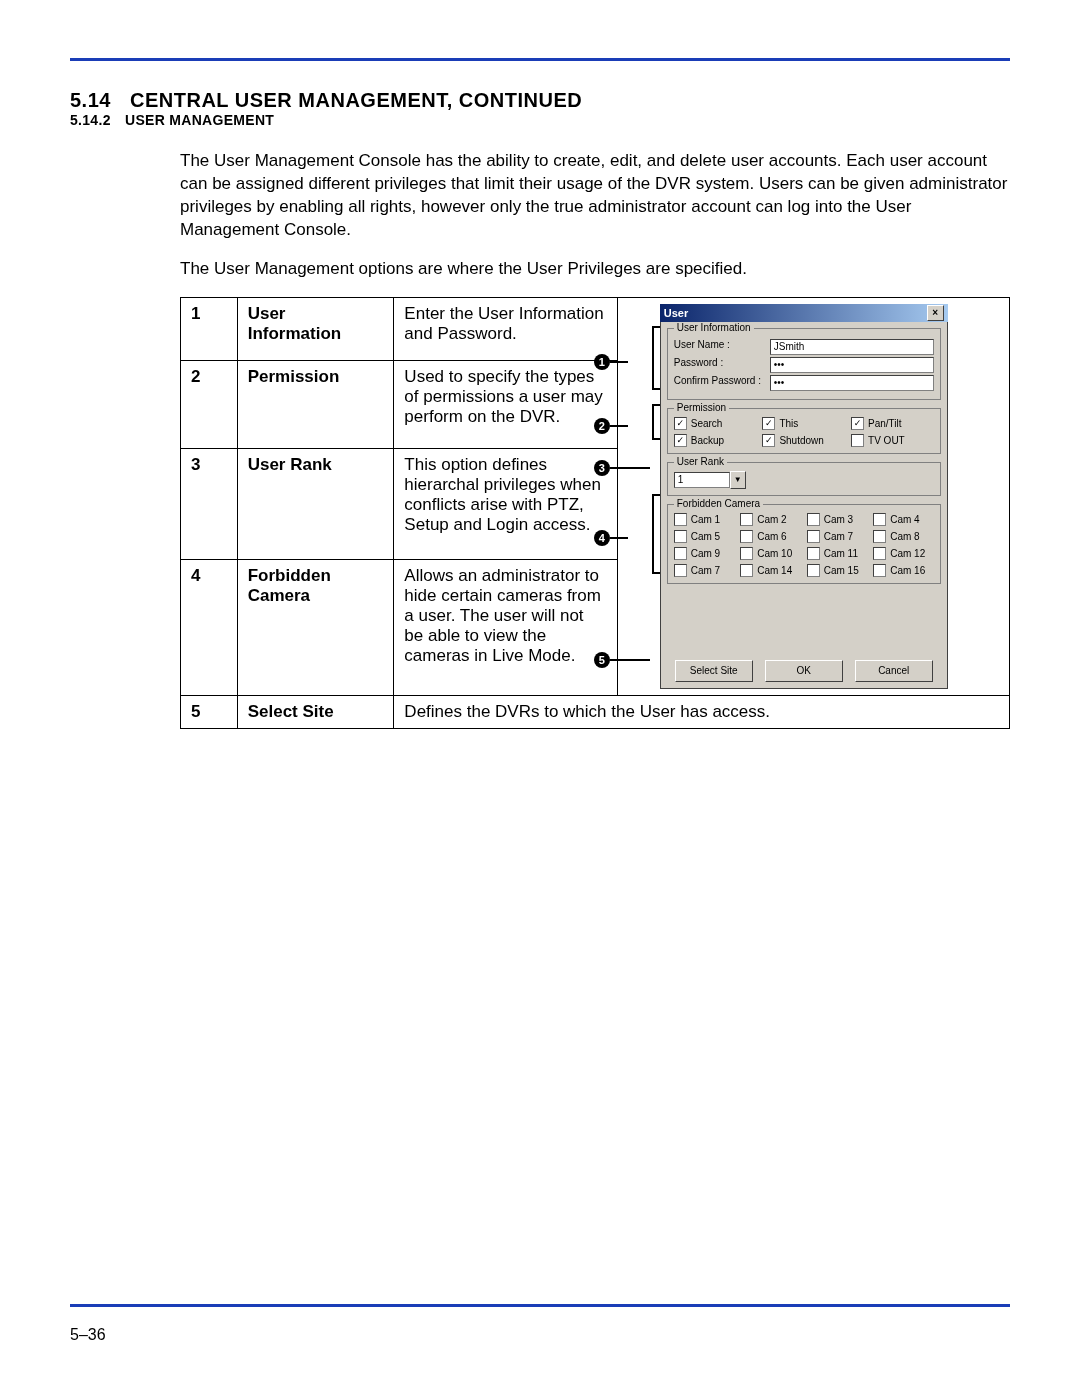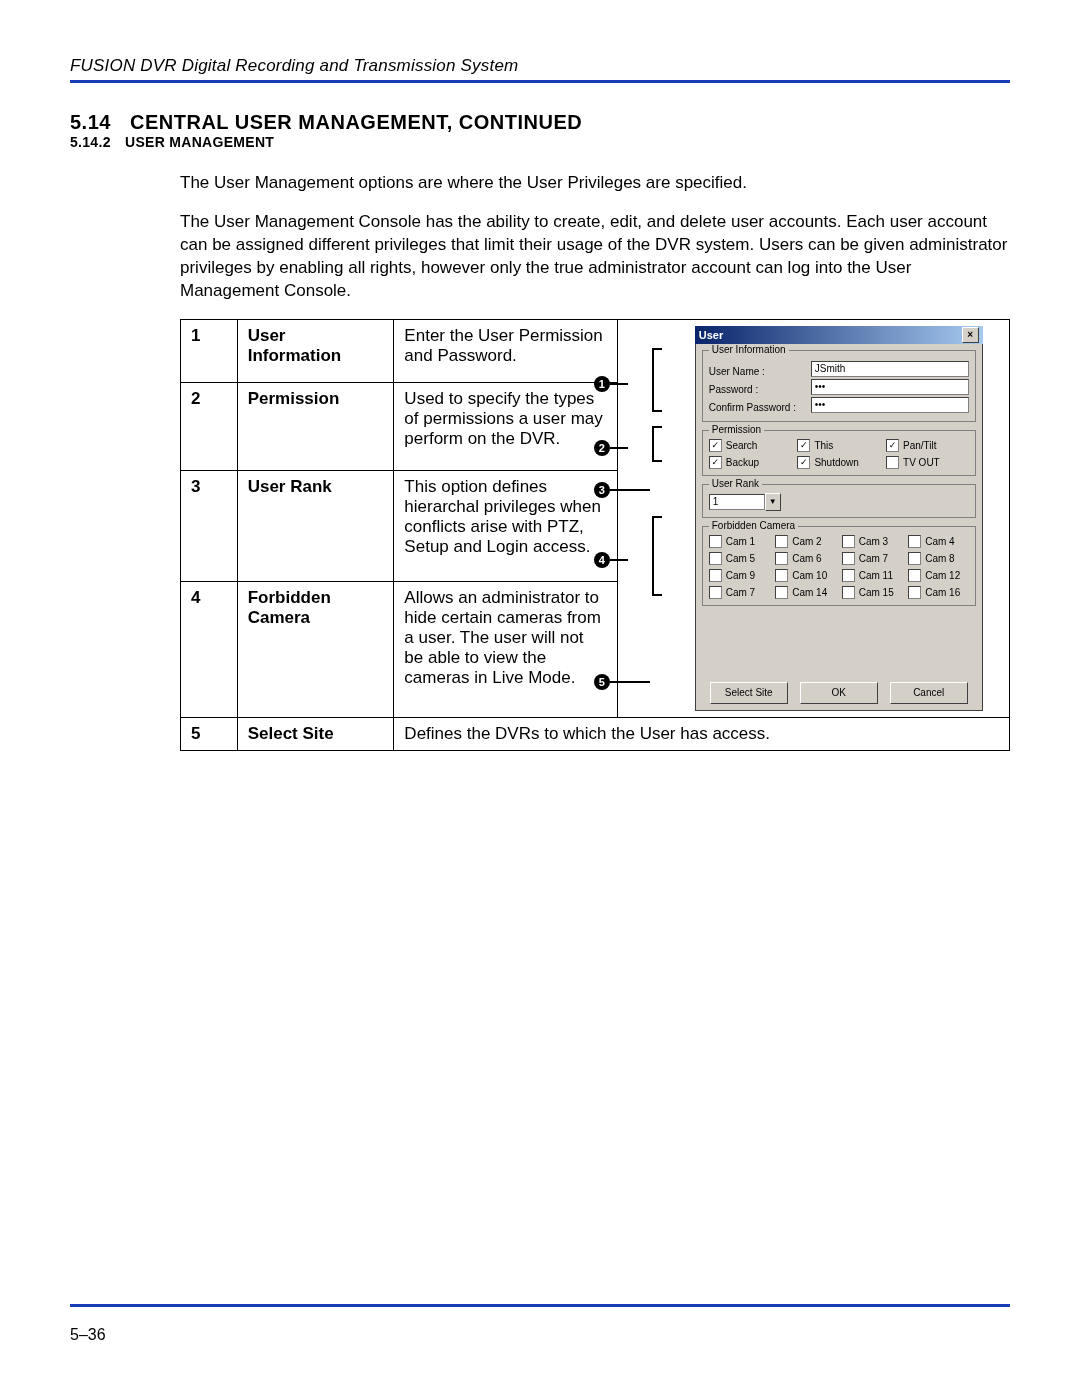--- a/index.html
+++ b/index.html
@@ -20,67 +20,66 @@
   .def-table td.term{width:120px;font-weight:bold;}
   .def-table td.desc{width:180px;}
   .def-table td.shot{width:340px;padding:6px;}
   .page-num{position:absolute;bottom:53px;left:70px;font-size:16px;}
   
   .shot-wrap{position:relative;width:330px;}
   .callout{position:absolute;left:-30px;display:flex;align-items:center;}
   .callout .dot{width:16px;height:16px;border-radius:50%;background:#000;color:#fff;font-size:11px;font-weight:bold;display:flex;align-items:center;justify-content:center;}
   .callout .arrow{width:18px;height:2px;background:#000;}
   .bracket{position:absolute;left:-8px;width:8px;border-left:2px solid #000;border-top:2px solid #000;border-bottom:2px solid #000;}
-  .dialog{position:relative;left:36px;width:288px;font-family:Tahoma,Arial,sans-serif;font-size:10px;color:#000;margin-left:35px;}
+  .dialog{position:relative;left:36px;width:288px;font-family:Tahoma,Arial,sans-serif;font-size:10px;color:#000;}
   .titlebar{height:18px;background:linear-gradient(to right,#0a246a,#a6caf0);color:#fff;font-weight:bold;font-size:11px;display:flex;align-items:center;padding:0 4px;justify-content:space-between;}
   .titlebar .tb-btn{width:15px;height:14px;background:#d4d0c8;border:1px solid #fff;border-right-color:#404040;border-bottom-color:#404040;color:#000;font-size:10px;display:flex;align-items:center;justify-content:center;font-weight:bold;}
   .dlg-body{background:#d4d0c8;border:1px solid #404040;border-top:none;padding:6px;}
   .group{border:1px solid #808080;padding:8px 6px 6px 6px;margin-bottom:8px;position:relative;}
   .group>.legend{position:absolute;top:-7px;left:6px;background:#d4d0c8;padding:0 3px;font-size:10px;}
-  .row{display:flex;align-items:flex-end;margin:2px 0;gap:12px;}
+  .row{display:flex;align-items:flex-start;margin:2px 0;gap:6px;}
   .lbl{width:90px;font-size:10px;}
   .inp{border:1px solid #808080;border-top-color:#404040;border-left-color:#404040;background:#fff;height:14px;flex:1;font-size:10px;padding:0 3px;display:flex;align-items:center;}
   .perm-grid{display:grid;grid-template-columns:1fr 1fr 1fr;gap:4px 6px;}
   .chk{display:flex;align-items:center;gap:4px;font-size:10px;}
   .chk .box{width:11px;height:11px;background:#fff;border:1px solid #808080;border-top-color:#404040;border-left-color:#404040;display:flex;align-items:center;justify-content:center;font-size:9px;line-height:1;}
   .rank-sel{display:inline-flex;align-items:center;}
   .rank-sel .inp{width:48px;flex:none;}
   .rank-sel .drop{width:14px;height:16px;background:#d4d0c8;border:1px solid #fff;border-right-color:#404040;border-bottom-color:#404040;display:flex;align-items:center;justify-content:center;font-size:8px;}
   .cam-grid{display:grid;grid-template-columns:repeat(4,1fr);gap:4px 6px;}
   .btn-row{display:flex;justify-content:center;gap:12px;margin-top:8px;}
   .btn{min-width:60px;height:20px;background:#d4d0c8;border:1px solid #fff;border-right-color:#404040;border-bottom-color:#404040;font-size:10px;display:flex;align-items:center;justify-content:center;padding:0 8px;}
   .spacer{height:60px;}
 </style>
 </head>
 <body>
 
 <div class="page">
-  <div class="header-line">FUSION DVR Digital Recording and Transmission System</div>
   <div class="rule-blue"></div>
 
   <div class="section-title">
     <span class="num">5.14</span><span>CENTRAL USER MANAGEMENT, CONTINUED</span>
   </div>
 
   <div class="subsection">
     <div class="subsection-title">
       <span class="num">5.14.2</span><span>USER MANAGEMENT</span>
     </div>
 
     <div class="body-indent">
+      <p>The User Management Console has the ability to create, edit, and delete user accounts. Each user account can be assigned different privileges that limit their usage of the DVR system. Users can be given administrator privileges by enabling all rights, however only the true administrator account can log into the User Management Console.</p>
       <p>The User Management options are where the User Privileges are specified.</p>
-      <p>The User Management Console has the ability to create, edit, and delete user accounts. Each user account can be assigned different privileges that limit their usage of the DVR system. Users can be given administrator privileges by enabling all rights, however only the true administrator account can log into the User Management Console.</p>
     </div>
 
     <table class="def-table">
       <tbody>
           <tr>
         <td class="num">1</td>
         <td class="term">User Information</td>
-        <td class="desc">Enter the User Permission and Password.</td>
+        <td class="desc">Enter the User Information and Password.</td>
         <td class="shot" rowspan="4">
           <div class="shot-wrap">
 
             <div class="callout" style="top:50px;">
                   <span class="dot">1</span>
                   <span class="arrow"></span>
                 </div>
             <div class="bracket" style="top:22px;height:60px;left:28px;"></div>
             <div class="callout" style="top:114px;">
                   <span class="dot">2</span>

